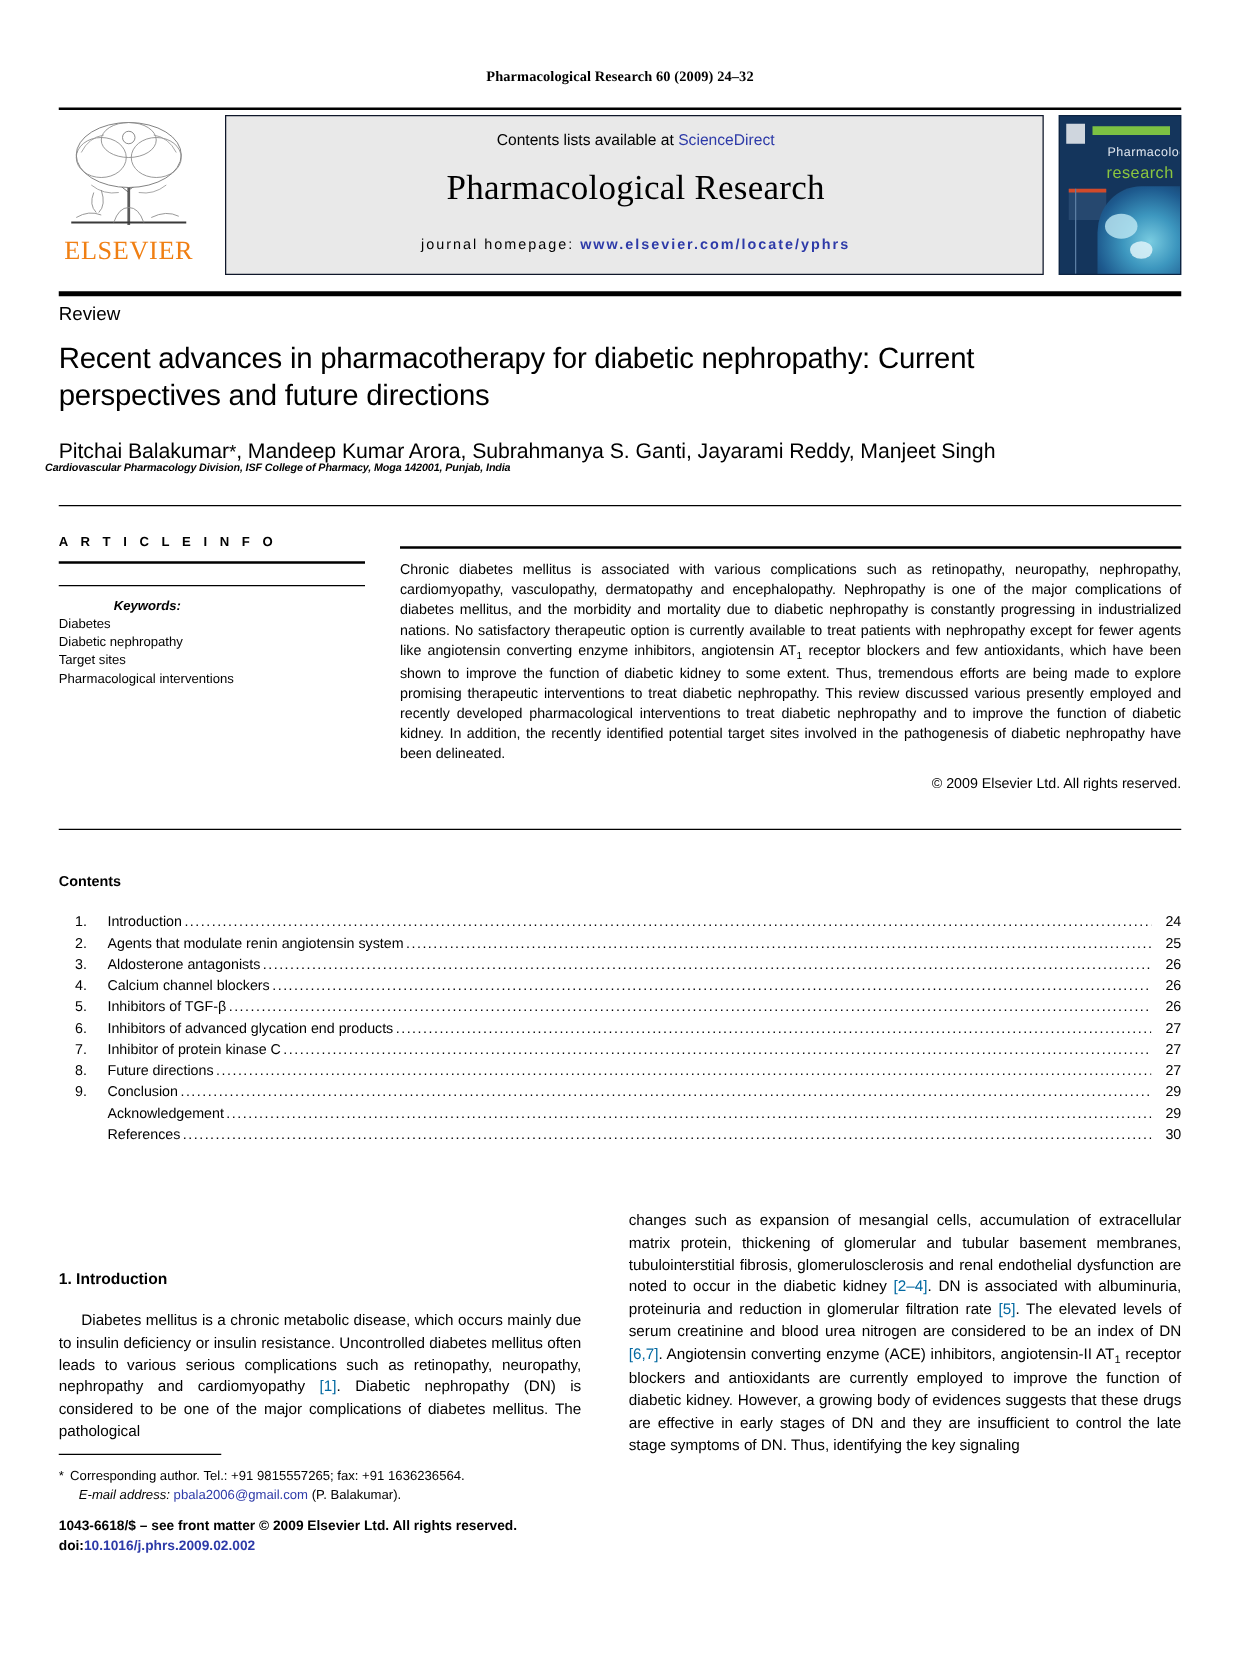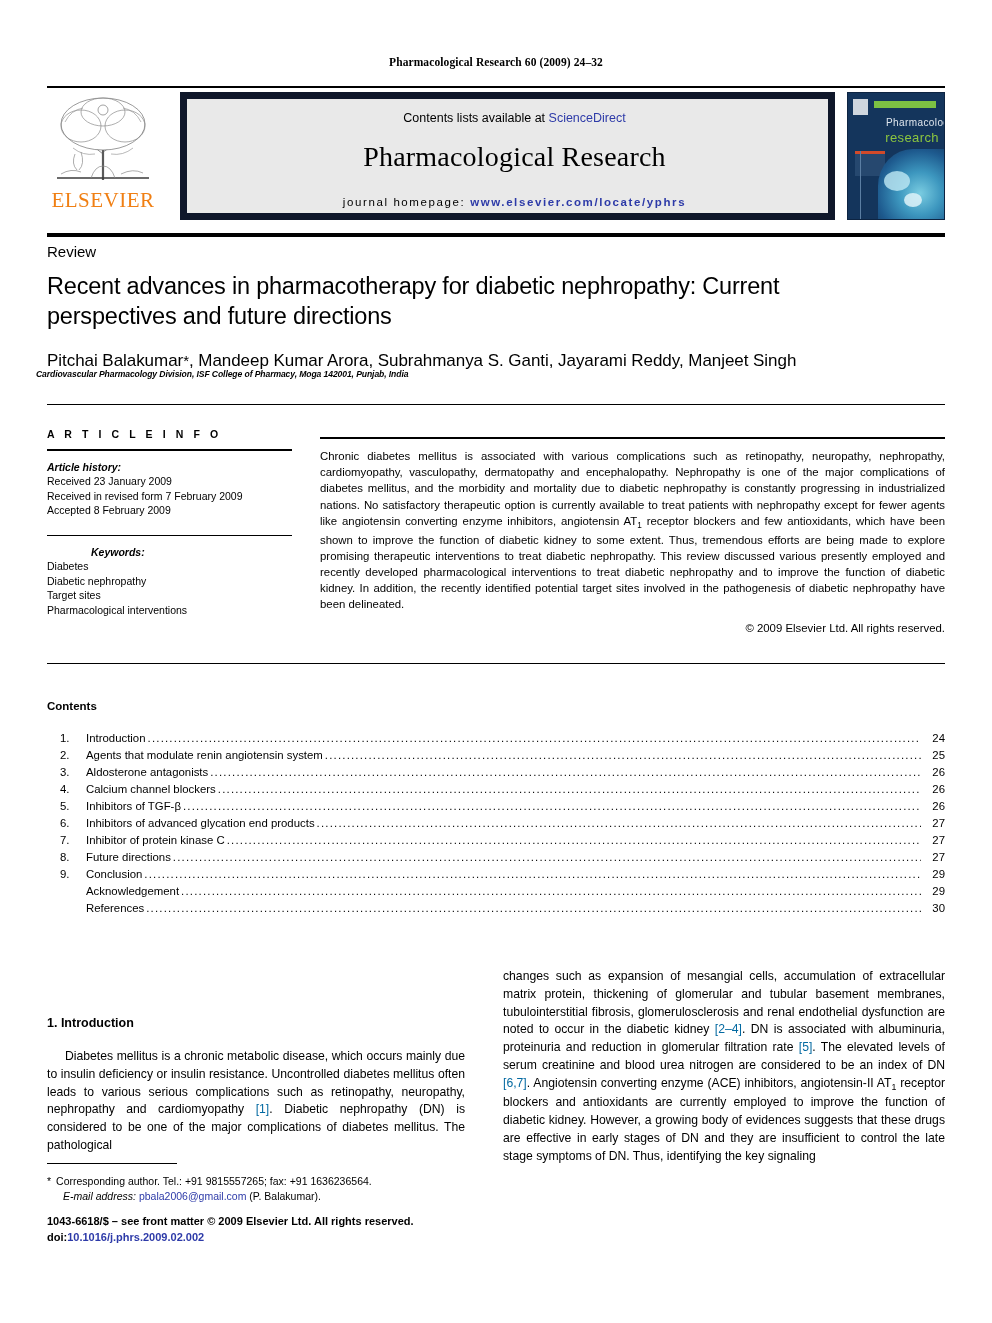--- a/index.html
+++ b/index.html
@@ -75,21 +75,21 @@
     letter-spacing: .5px;
     line-height: 1;
   }
   .journal-band {
     position: absolute;
     top: 6px;
     left: 133px;
     width: 655px;
     height: 128px;
     background: #e9e9e9;
-    border: 7px solid #0f172a;
+    border: 1px solid #0f172a;
     box-sizing: border-box;
   }
   .contents-avail {
     position: absolute;
     top: 12px;
     left: 0;
     width: 655px;
     text-align: center;
     font-family: "Liberation Sans", sans-serif;
     font-size: 12.5px;
@@ -480,26 +480,20 @@
   <div class="authors">
     <span>Pitchai Balakumar</span><span class="star">*</span><span>, Mandeep Kumar Arora, Subrahmanya S. Ganti, Jayarami Reddy, Manjeet Singh</span>
   </div>
   <div class="affil">Cardiovascular Pharmacology Division, ISF College of Pharmacy, Moga 142001, Punjab, India</div>
 
   <div class="rule-above-info"></div>
 
   <div class="info-col">
     <div class="sec-head">A R T I C L E   I N F O</div>
     <div class="thin-rule"></div>
-    <div class="hist">
-      <div class="lbl">Article history:</div>
-      <div>Received 23 January 2009</div>
-      <div>Received in revised form 7 February 2009</div>
-      <div>Accepted 8 February 2009</div>
-    </div>
     <div class="kw-rule"></div>
     <div class="kw">
       <div class="lbl">Keywords:</div>
       <div>Diabetes</div>
       <div>Diabetic nephropathy</div>
       <div>Target sites</div>
       <div>Pharmacological interventions</div>
     </div>
   </div>
 

